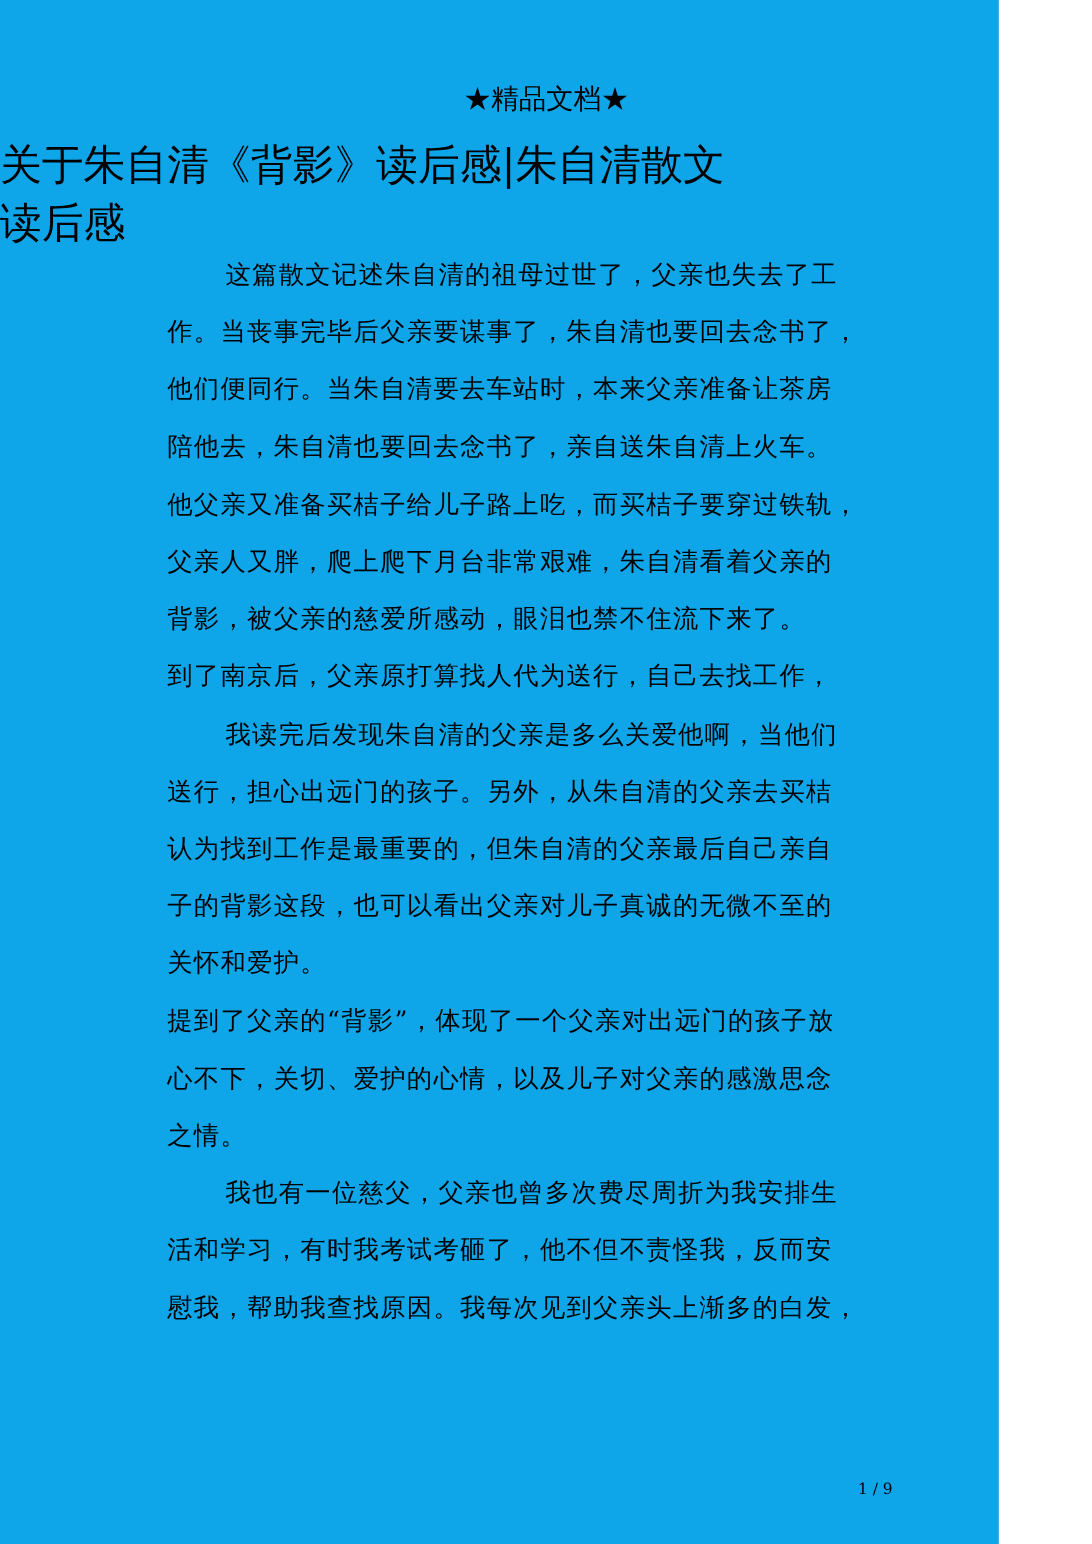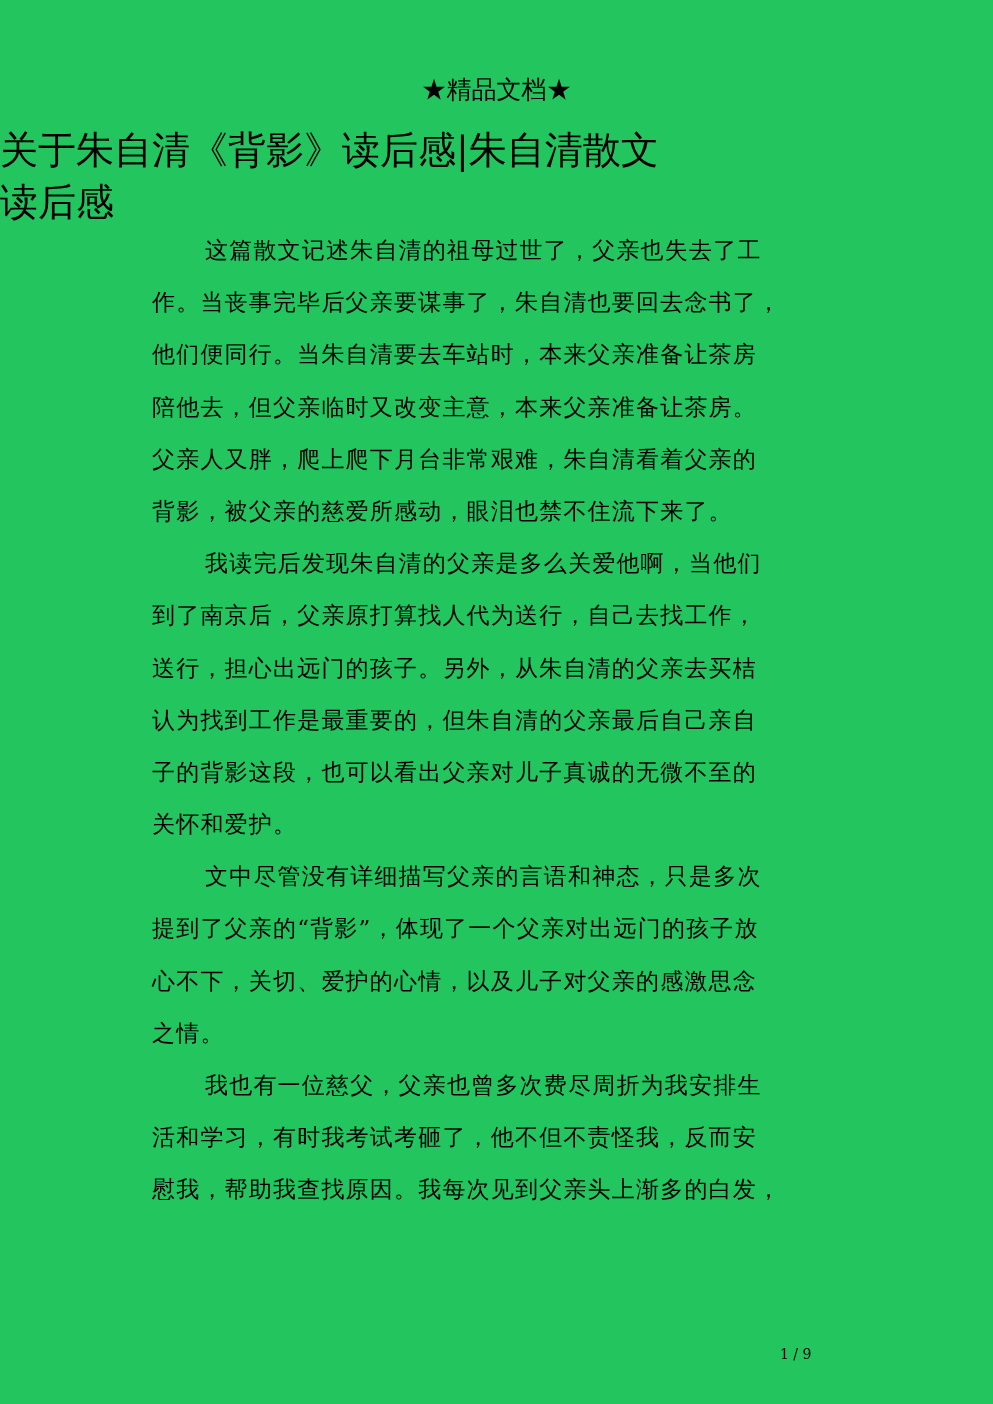--- a/index.html
+++ b/index.html
@@ -12,23 +12,23 @@
       height: 1404px;
       position: relative;
       overflow: hidden;
       font-family: "DejaVu Serif", "Liberation Serif", serif;
       color: #000000;
     }
     .page {
       position: absolute;
       left: 0;
       top: 0;
-      width: 993px;
+      width: 908px;
       height: 1404px;
-      background: #22c55e;
+      background: #0ea5e9;
     }
     .header-mark {
       position: absolute;
       top: 74px;
       left: 0;
       width: 993px;
       text-align: center;
       font-size: 25px;
       line-height: 32px;
       letter-spacing: 0px;
@@ -83,36 +83,36 @@
     <span class="line">关于朱自清《背影》读后感|朱自清散文</span>
     <span class="line">读后感</span>
   </div>
 
   <div class="body">
 
     <div>
       <span class="line indent">这篇散文记述朱自清的祖母过世了，父亲也失去了工</span>
       <span class="line">作。当丧事完毕后父亲要谋事了，朱自清也要回去念书了，</span>
       <span class="line">他们便同行。当朱自清要去车站时，本来父亲准备让茶房</span>
-      <span class="line">陪他去，但父亲临时又改变主意，本来父亲准备让茶房。</span>
+      <span class="line">陪他去，朱自清也要回去念书了，亲自送朱自清上火车。</span>
+      <span class="line">他父亲又准备买桔子给儿子路上吃，而买桔子要穿过铁轨，</span>
       <span class="line">父亲人又胖，爬上爬下月台非常艰难，朱自清看着父亲的</span>
       <span class="line">背影，被父亲的慈爱所感动，眼泪也禁不住流下来了。</span>
     </div>
 
     <div>
+      <span class="line">到了南京后，父亲原打算找人代为送行，自己去找工作，</span>
       <span class="line indent">我读完后发现朱自清的父亲是多么关爱他啊，当他们</span>
-      <span class="line">到了南京后，父亲原打算找人代为送行，自己去找工作，</span>
       <span class="line">送行，担心出远门的孩子。另外，从朱自清的父亲去买桔</span>
       <span class="line">认为找到工作是最重要的，但朱自清的父亲最后自己亲自</span>
       <span class="line">子的背影这段，也可以看出父亲对儿子真诚的无微不至的</span>
       <span class="line">关怀和爱护。</span>
     </div>
 
     <div>
-      <span class="line indent">文中尽管没有详细描写父亲的言语和神态，只是多次</span>
       <span class="line">提到了父亲的“背影”，体现了一个父亲对出远门的孩子放</span>
       <span class="line">心不下，关切、爱护的心情，以及儿子对父亲的感激思念</span>
       <span class="line">之情。</span>
     </div>
 
     <div>
       <span class="line indent">我也有一位慈父，父亲也曾多次费尽周折为我安排生</span>
       <span class="line">活和学习，有时我考试考砸了，他不但不责怪我，反而安</span>
       <span class="line">慰我，帮助我查找原因。我每次见到父亲头上渐多的白发，</span>
     </div>

